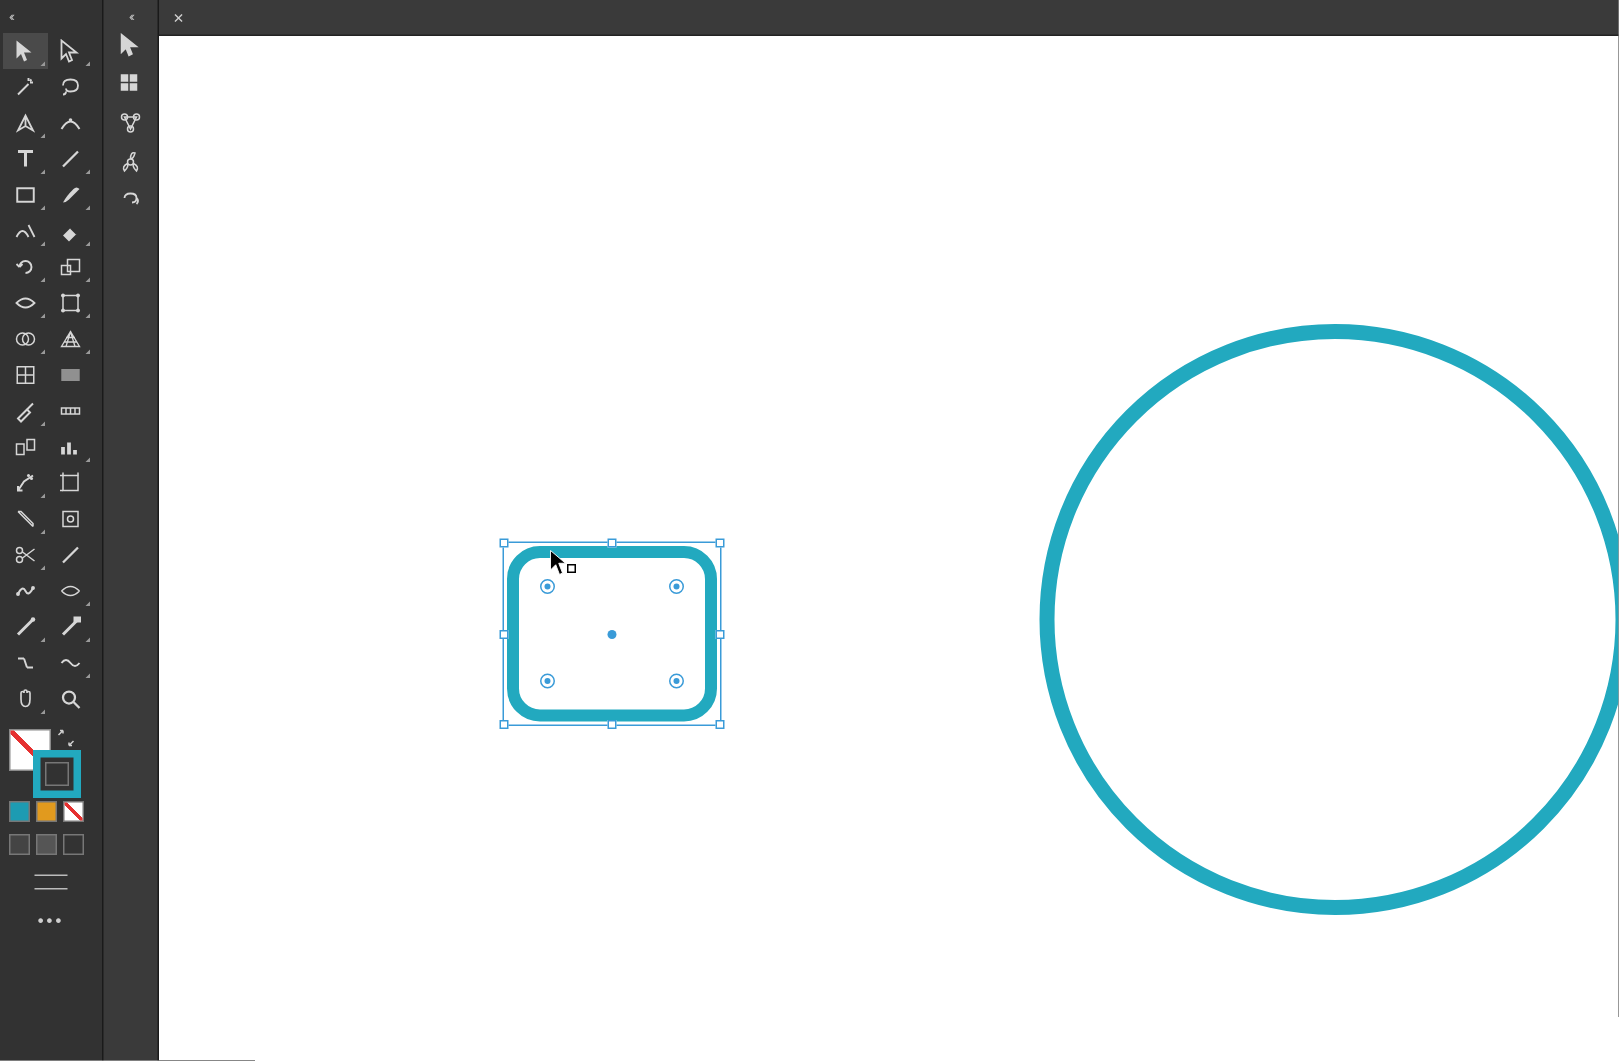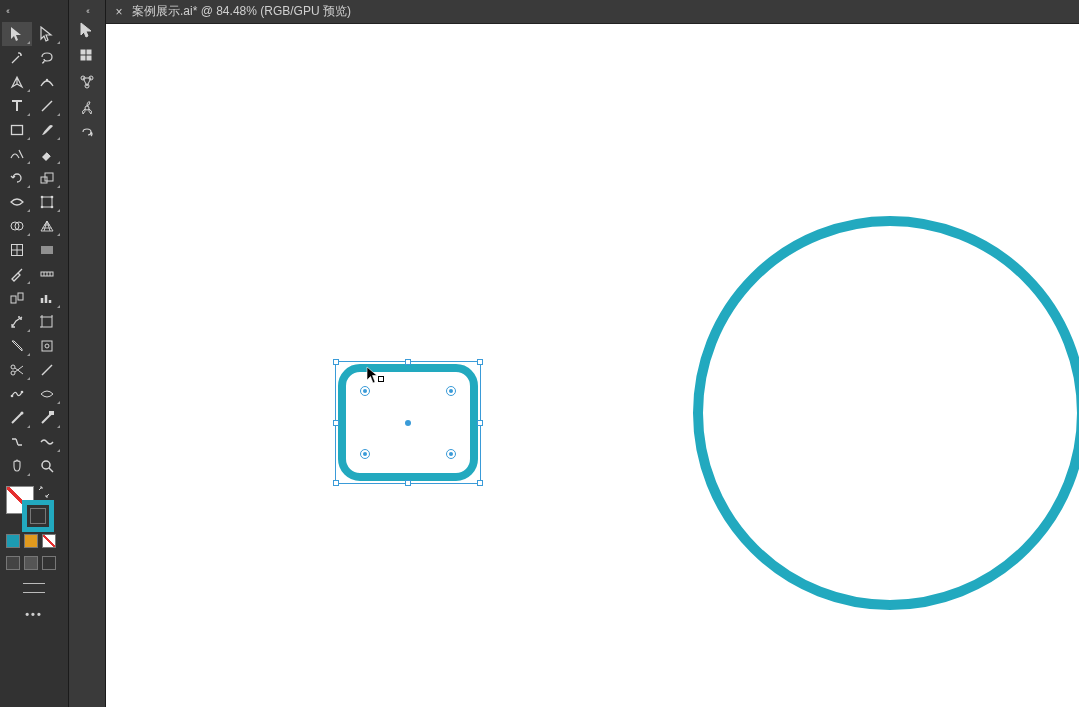--- a/index.html
+++ b/index.html
@@ -538,21 +538,20 @@
         <svg viewBox="0 0 16 16">
           <path d="M4 6 Q4 3 8 3 Q12 3 12 6 Q12 9 9 9 M12 6 Q14 8 12 10" fill="none" stroke="#d6d6d6" stroke-width="1.2"></path>
         </svg>
       </div>
     </div>
 </div>
 
 <div class="main">
   <div class="tab-bar">
     <span class="tab-close">×</span>
-    <span>案例展示.ai* @ 84.48% (RGB/GPU 预览)</span>
   </div>
 
   <div class="canvas-wrap">
     <div class="artboard">
 
       <div class="big-circle"></div>
 
       <div class="sel-rect">
         <div class="rrect"></div>
         <div class="bbox">

